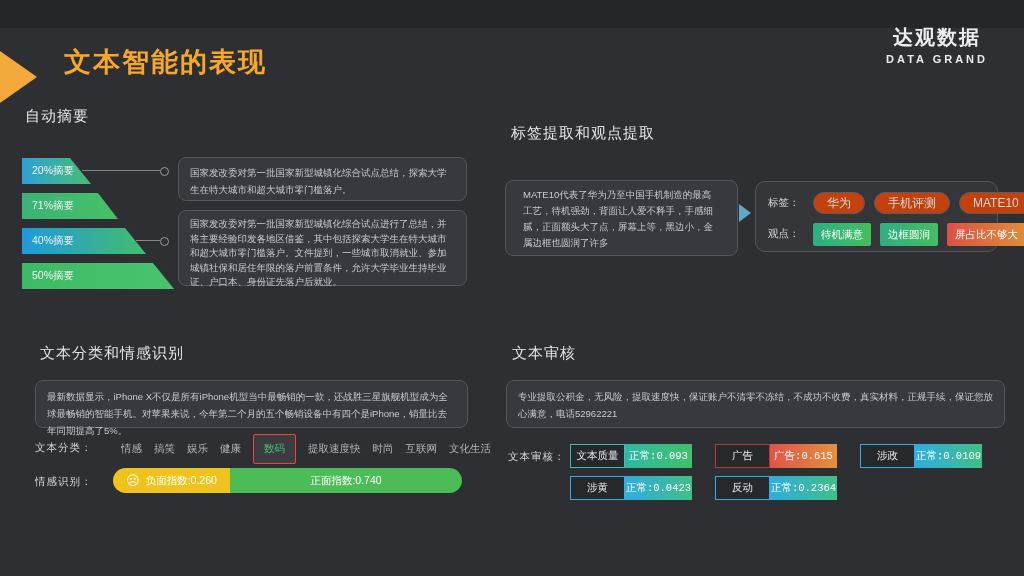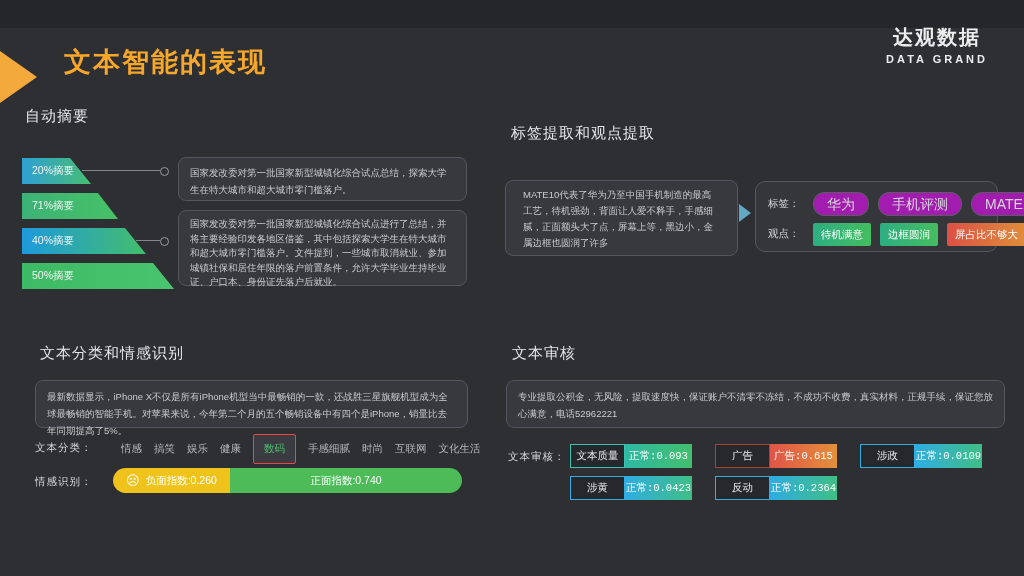--- a/index.html
+++ b/index.html
@@ -51,22 +51,22 @@
 
   
   #flow-arrow{position:absolute;left:739px;top:204px;width:0;height:0;
     border-top:9px solid transparent;border-bottom:9px solid transparent;border-left:12px solid #63a9c6;}
   #tags-panel{position:absolute;left:755px;top:181px;width:243px;height:71px;
     background:#34363a;border:1px solid #54565b;border-radius:10px;box-sizing:border-box;}
   .panel-row{position:absolute;left:12px;display:flex;align-items:center;gap:9px;}
   #row-tags{top:10px;}
   #row-opinions{top:41px;}
   .row-label{color:#d6d8da;font-size:10.5px;width:36px;flex:0 0 auto;}
-  .tag-pill{background:#a21caf;border:1px solid #5b5d62;border-radius:11px;color:#d7d8da;
-    font-size:14px;padding:4px 13px;line-height:1;white-space:nowrap;}
+  .tag-pill{background:#c2410c;border:1px solid #5b5d62;border-radius:11px;color:#d7d8da;
+    font-size:12px;padding:4px 13px;line-height:1;white-space:nowrap;}
   .chip{color:#fff;font-size:10.5px;padding:6px 8px;border-radius:2px;line-height:1;white-space:nowrap;}
   .chip-pos{background:linear-gradient(90deg,#2eae82,#45bd60);}
   .chip-neg{background:linear-gradient(90deg,#dc5145,#de8e3b);}
 
   
   #classify-label{position:absolute;left:35px;top:441px;color:#d6d8da;font-size:10.5px;letter-spacing:1px;}
   #cat-row{position:absolute;left:113px;top:434px;width:360px;height:29px;display:flex;
     align-items:center;gap:12px;margin-left:8px;}
   .cat{color:#b5b7ba;font-size:10.5px;white-space:nowrap;cursor:default;}
   .cat.selected{color:#4fbe6e;background:#3a3c41;border:1px solid #ef4444;border-radius:2px;
@@ -155,21 +155,21 @@
   <div class="sec-heading" id="h-classify">文本分类和情感识别</div>
   <div class="box" id="box-iphone">最新数据显示，iPhone X不仅是所有iPhone机型当中最畅销的一款，还战胜三星旗舰机型成为全球最畅销的智能手机。对苹果来说，今年第二个月的五个畅销设备中有四个是iPhone，销量比去年同期提高了5%。</div>
 
   <div id="classify-label">文本分类：</div>
   <div id="cat-row">
     <span class="cat">情感</span>
     <span class="cat">搞笑</span>
     <span class="cat">娱乐</span>
     <span class="cat">健康</span>
     <span class="cat selected">数码</span>
-    <span class="cat">手感细腻</span>
+    <span class="cat">提取速度快</span>
     <span class="cat">时尚</span>
     <span class="cat">互联网</span>
     <span class="cat">文化生活</span>
   </div>
 
   <div id="sentiment-label">情感识别：</div>
   <div id="sentiment-bar">
     <div class="seg-neg">
       <span class="sad">☹</span>
       <span>负面指数:0.260</span>

